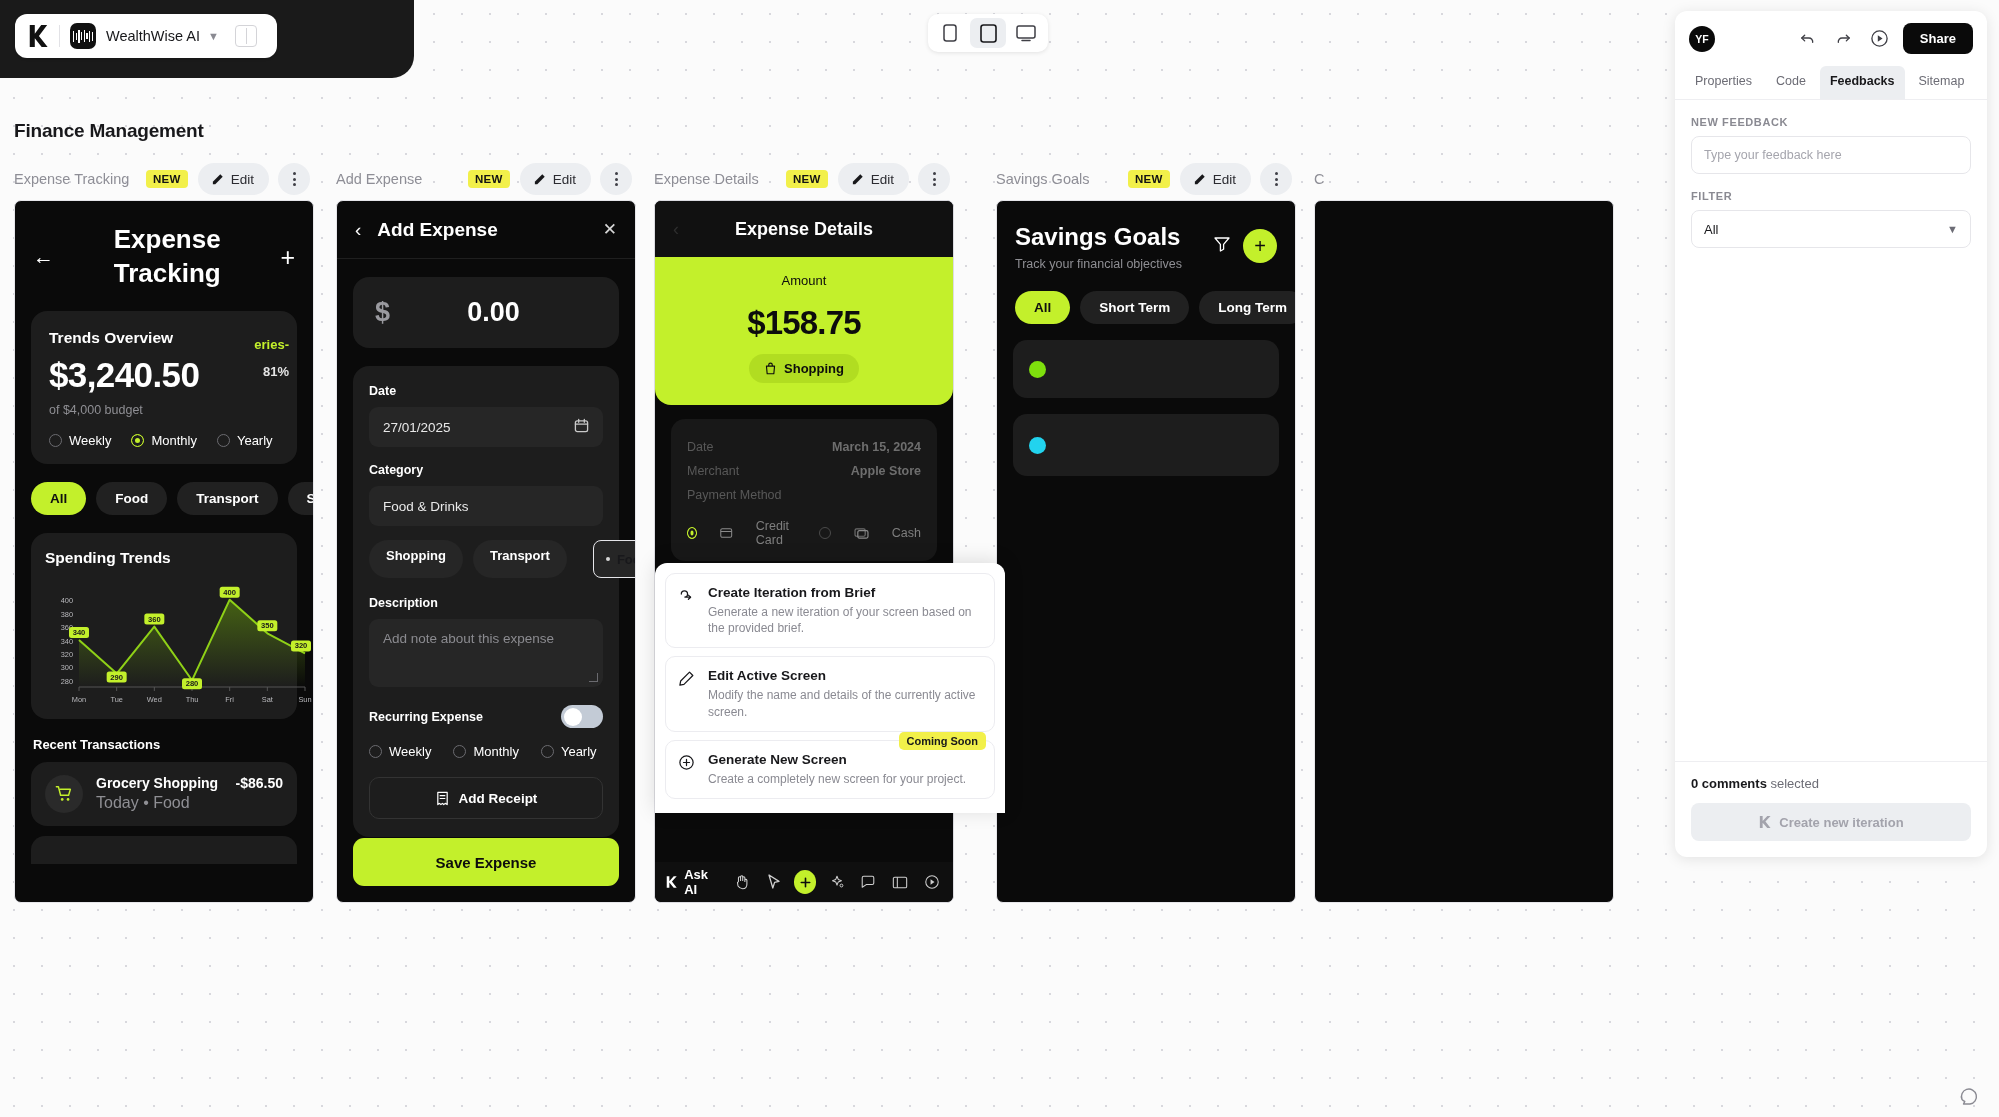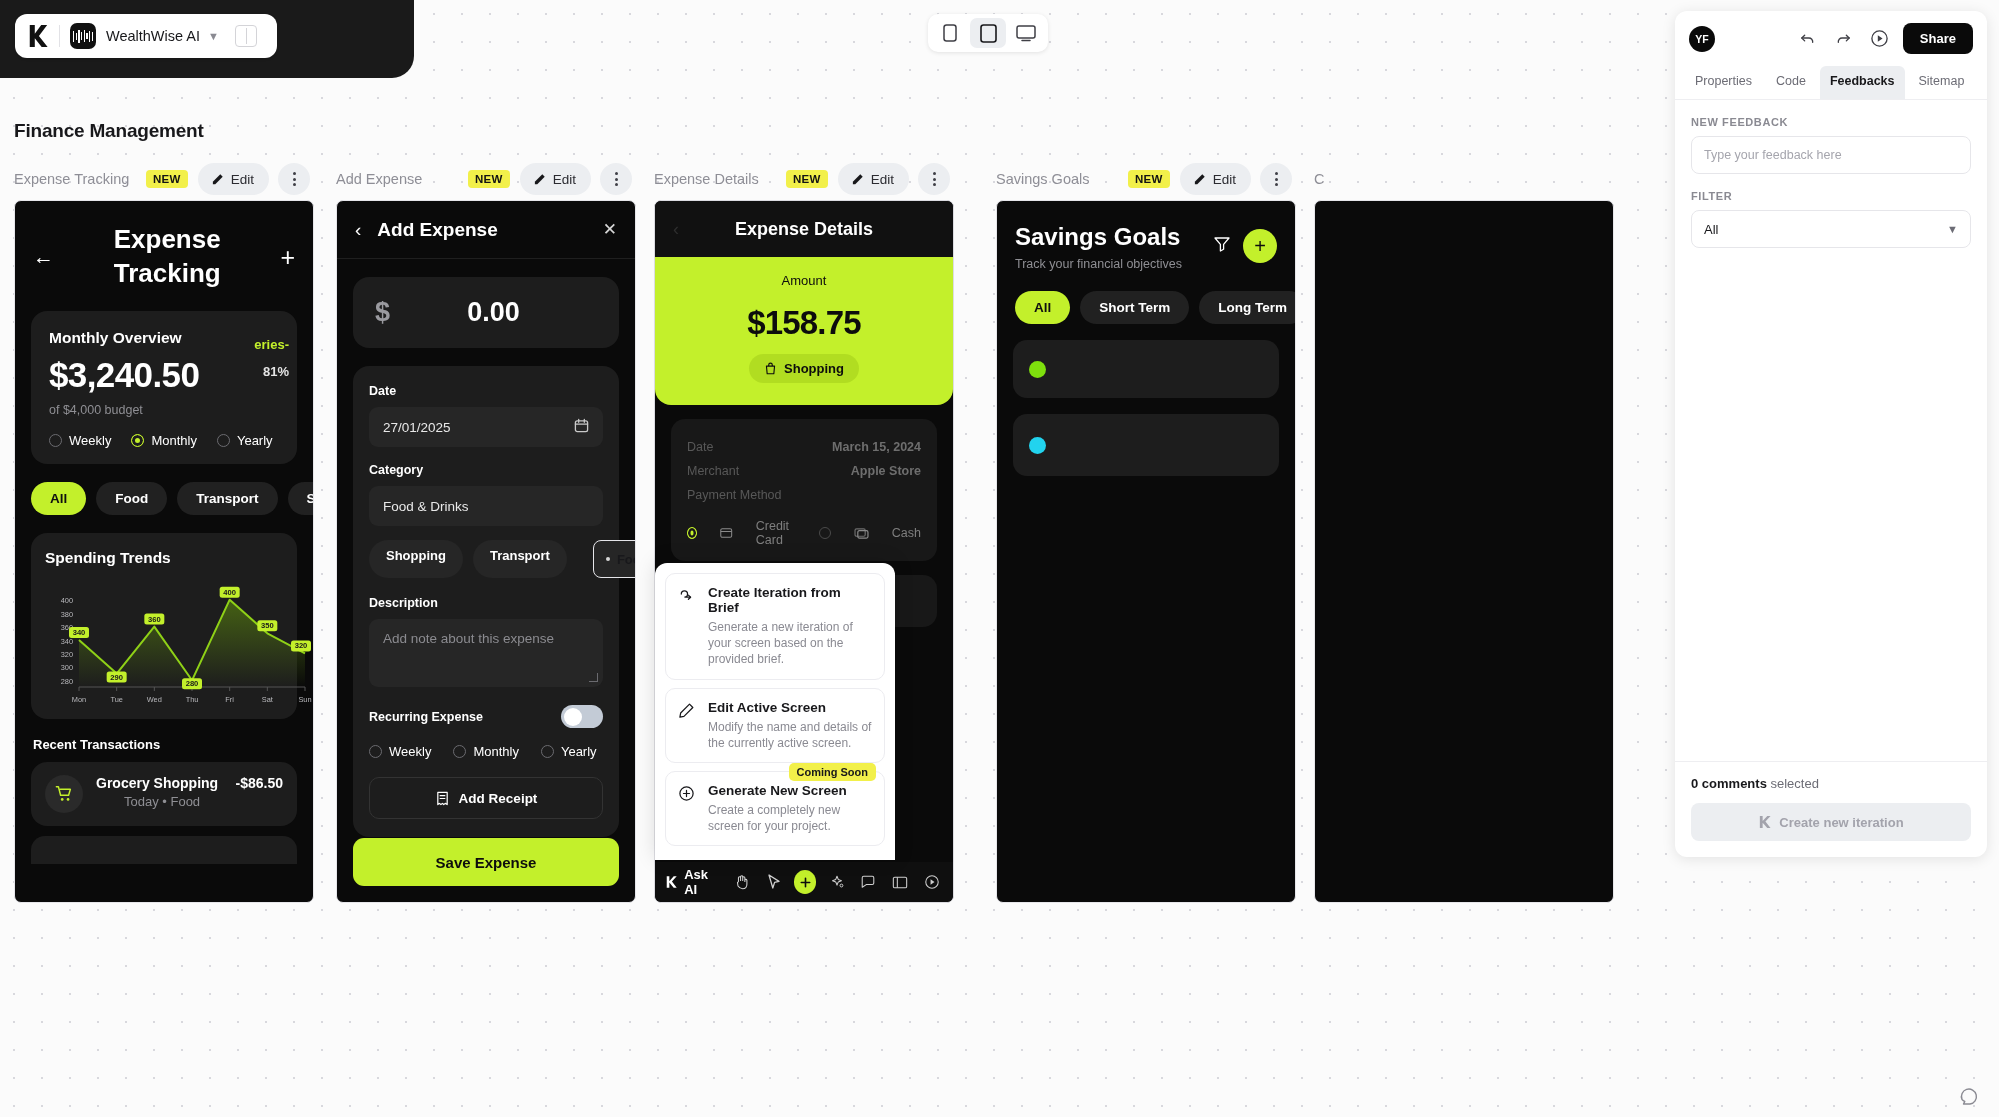--- a/index.html
+++ b/index.html
@@ -128,21 +128,21 @@
   .trend-title { font-size: 15.5px; font-weight: 700; margin-bottom: 10px; }
   .chart-wrap { position: relative; height: 132px; }
   .rt-title { font-size: 13px; font-weight: 700; margin: 18px 0 10px 18px; }
   .tx { margin: 0 16px; padding: 13px 14px; display: flex; align-items: flex-start; gap: 13px; }
   .tx-ic {
     width: 38px; height: 38px; border-radius: 50%; background: #2a2a2a;
     display: flex; align-items: center; justify-content: center; color: #c3f02b; flex: none;
   }
   .tx-main { flex: 1; }
   .tx-name { font-size: 14px; font-weight: 700; }
-  .tx-sub { font-size: 13px; color: #8f8f94; margin-top: 3px; margin-left: 28px; }
+  .tx-sub { font-size: 16px; color: #8f8f94; margin-top: 3px; }
   .tx-amt { font-size: 14px; font-weight: 700; }
   .tx-ghost { margin: 10px 16px 0; height: 28px; border-radius: 14px 14px 0 0; background: #1d1d1d; }
 
   
   .s2-bar {
     display: flex; align-items: center; height: 58px; padding: 0 18px; gap: 16px;
     border-bottom: 1px solid #1f1f1f;
   }
   .s2-bar .t { font-size: 19px; font-weight: 700; flex: 1; }
   .amt-card { margin: 18px 16px 0; padding: 20px 22px; display: flex; align-items: center; }
@@ -215,21 +215,21 @@
   .det-row .v { font-size: 12.5px; color: #6e6e6e; font-weight: 600; }
   .pay-row { display: flex; align-items: center; gap: 10px; margin-top: 12px; }
   .pay-opt { display: flex; align-items: center; gap: 23px; font-size: 12.5px; color: #7e7e7e; }
   .pay-opt .rd { width: 12px; height: 12px; border-radius: 50%; border: 1.5px solid #4a4a4a; }
   .pay-opt.on .rd { background: #c3f02b; border-color: #c3f02b; box-shadow: inset 0 0 0 2.5px #181818; }
   .rc-card { margin: 14px 16px 0; padding: 18px 16px; background: #181818; border-radius: 14px; }
   .rc-card .t { font-size: 14.5px; font-weight: 700; color: #6e6e6e; }
 
   
   .fam {
-    position: absolute; left: 655px; top: 563px; width: 240px;
+    position: absolute; left: 655px; top: 563px; width: 350px;
     background: #fff; border-radius: 12px 12px 0 0;
     box-shadow: 0 -2px 20px rgba(0,0,0,.13);
     padding: 10px 10px 6px;
   }
   .fam-item {
     display: flex; gap: 12px; padding: 11px 10px; border: 1px solid #ececf0;
     border-radius: 10px; margin-bottom: 8px; position: relative; background: #fff;
   }
   .fam-ic { width: 20px; color: #18181b; flex: none; display: flex; justify-content: center; padding-top: 2px; }
   .fam-t { font-size: 13.5px; font-weight: 700; color: #18181b; }
@@ -378,21 +378,21 @@
       </div>
 
       <div class="phone">
         <div class="s1-hero">
           <span class="arrow">←</span>
           <h1>Expense Tracking</h1>
           <span class="plus">+</span>
         </div>
 
         <div class="card ov-card" style="position:relative">
-          <div class="ov-label">Monthly Overview</div>
+          <div class="ov-label">Trends Overview</div>
           <div class="ov-amt">$3,240.50</div>
           <div class="ov-side">
             <div class="s1">eries-</div>
             <div class="s2">81%</div>
           </div>
           <div class="ov-sub">of $4,000 budget</div>
           <div class="radios">
             <div class="radio">
               <span class="dot"></span>
               <span>Weekly</span>

